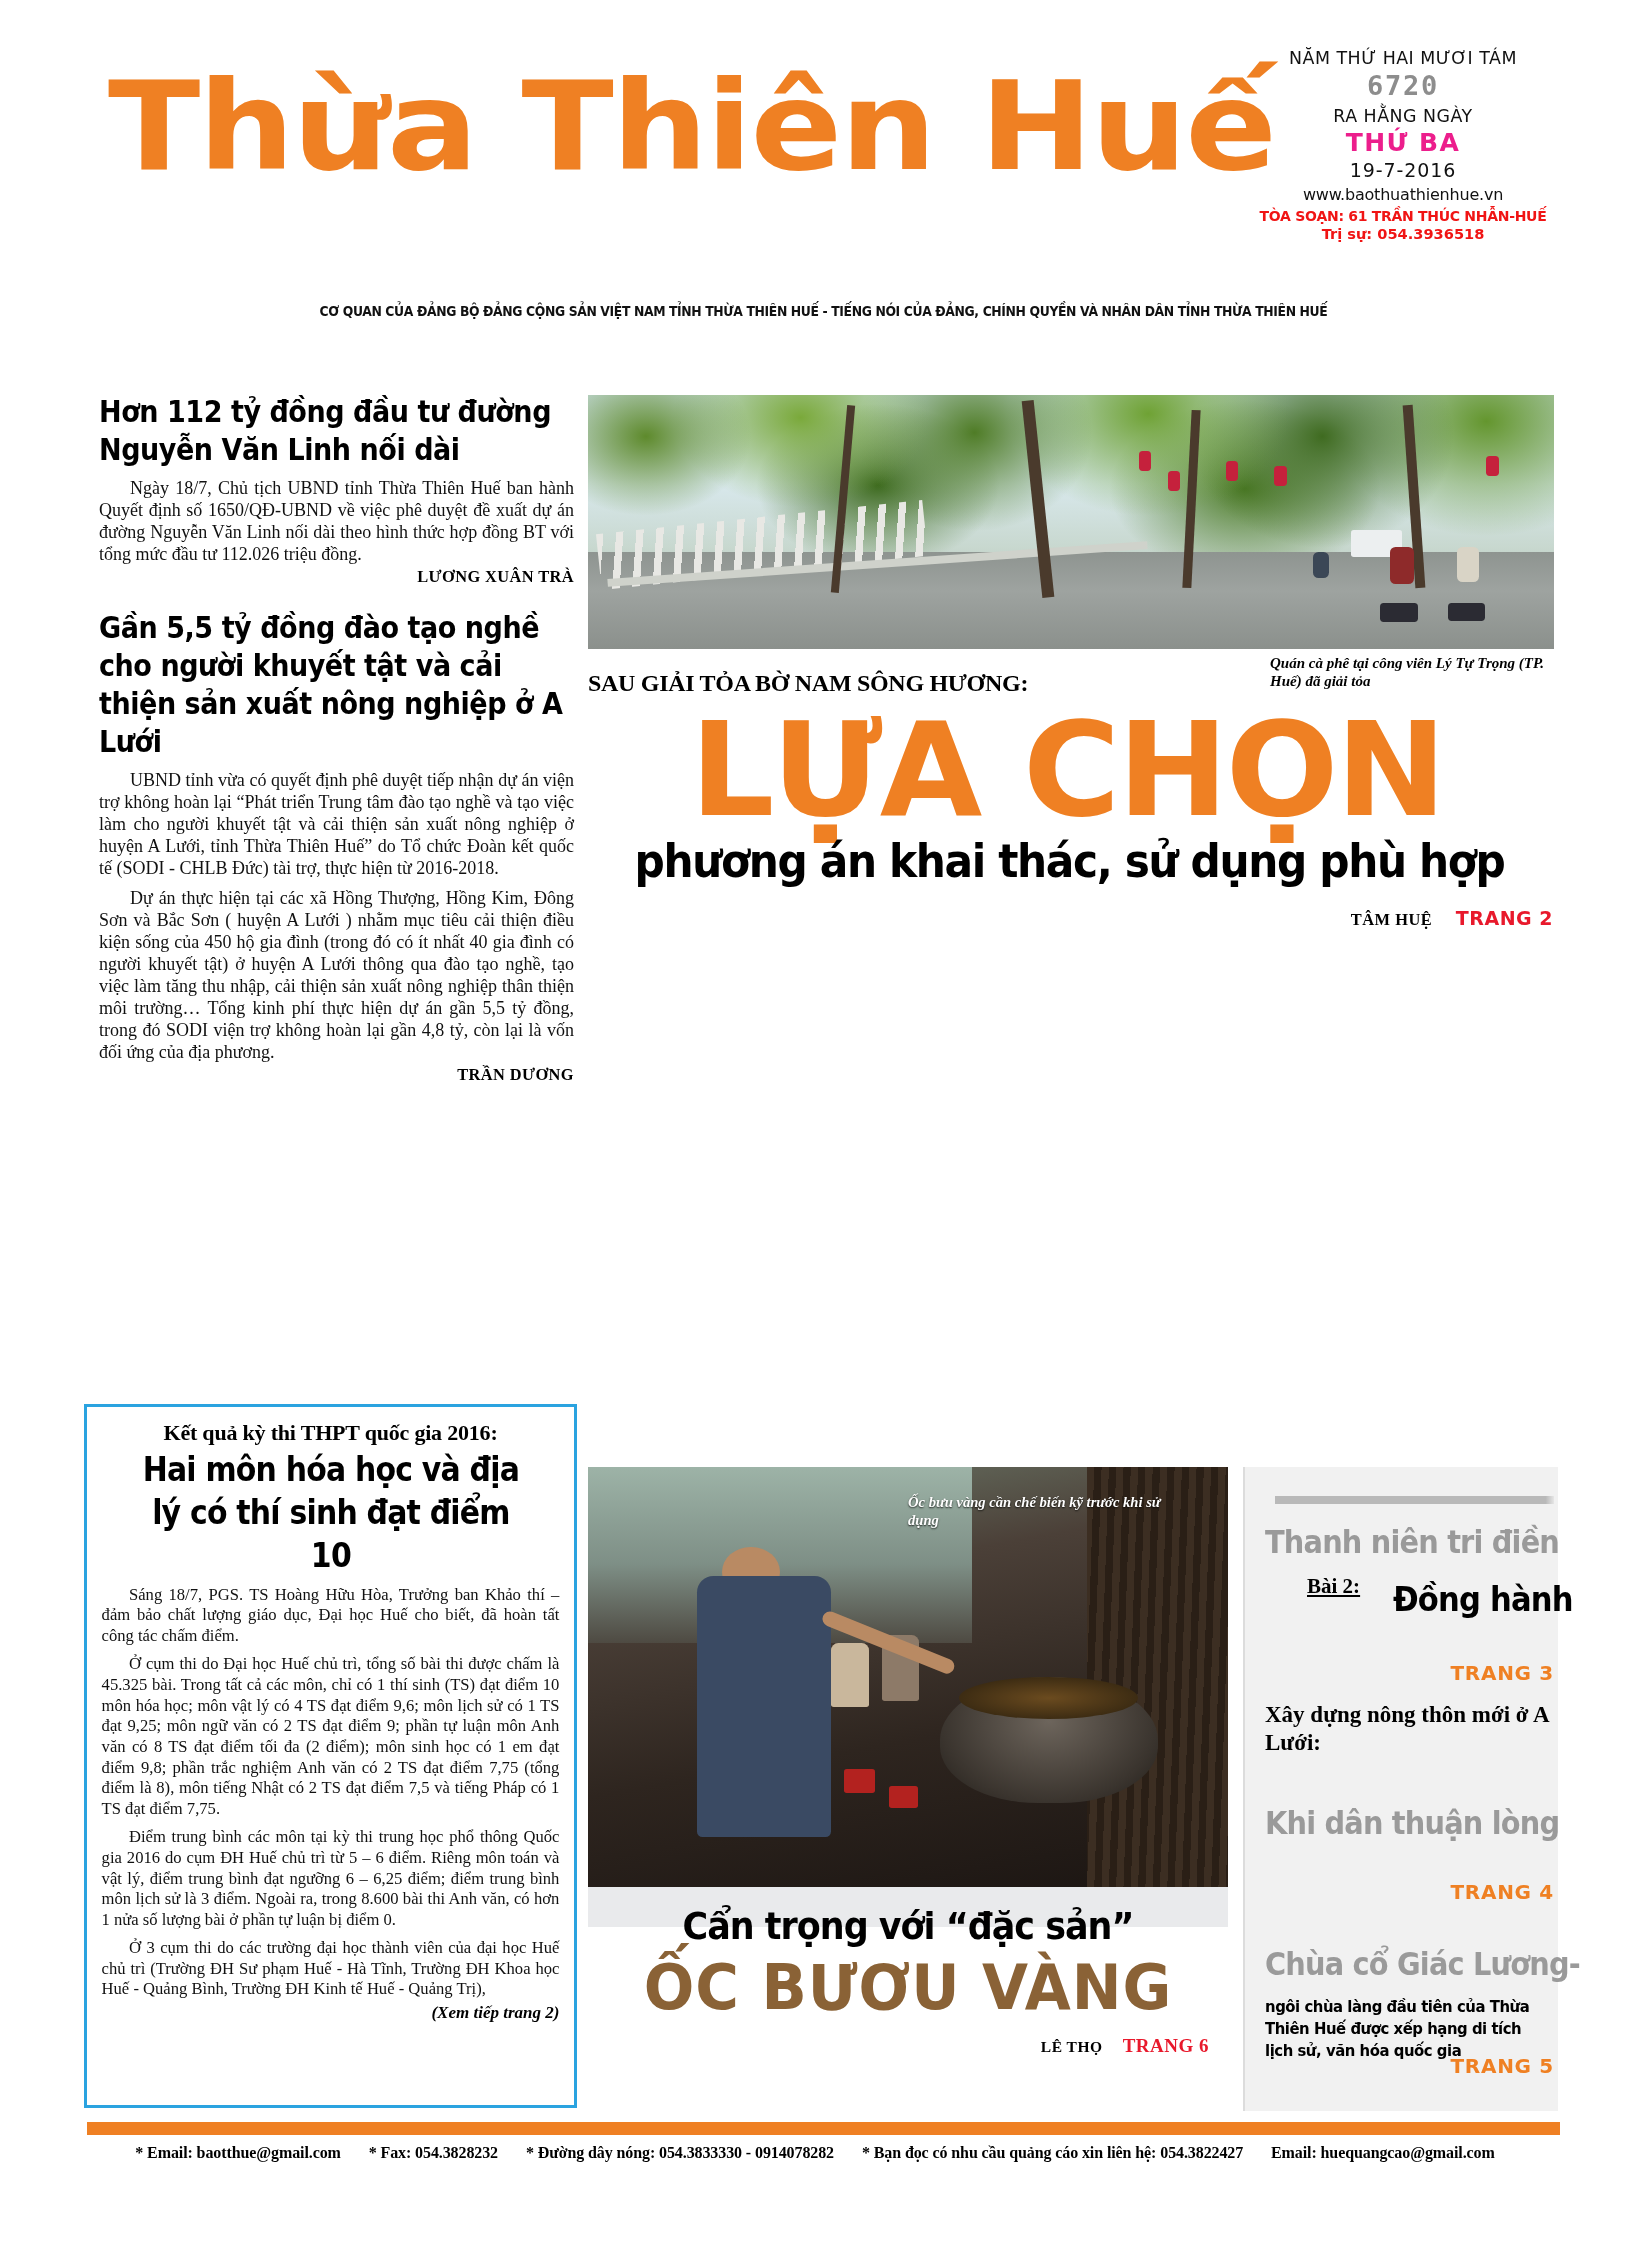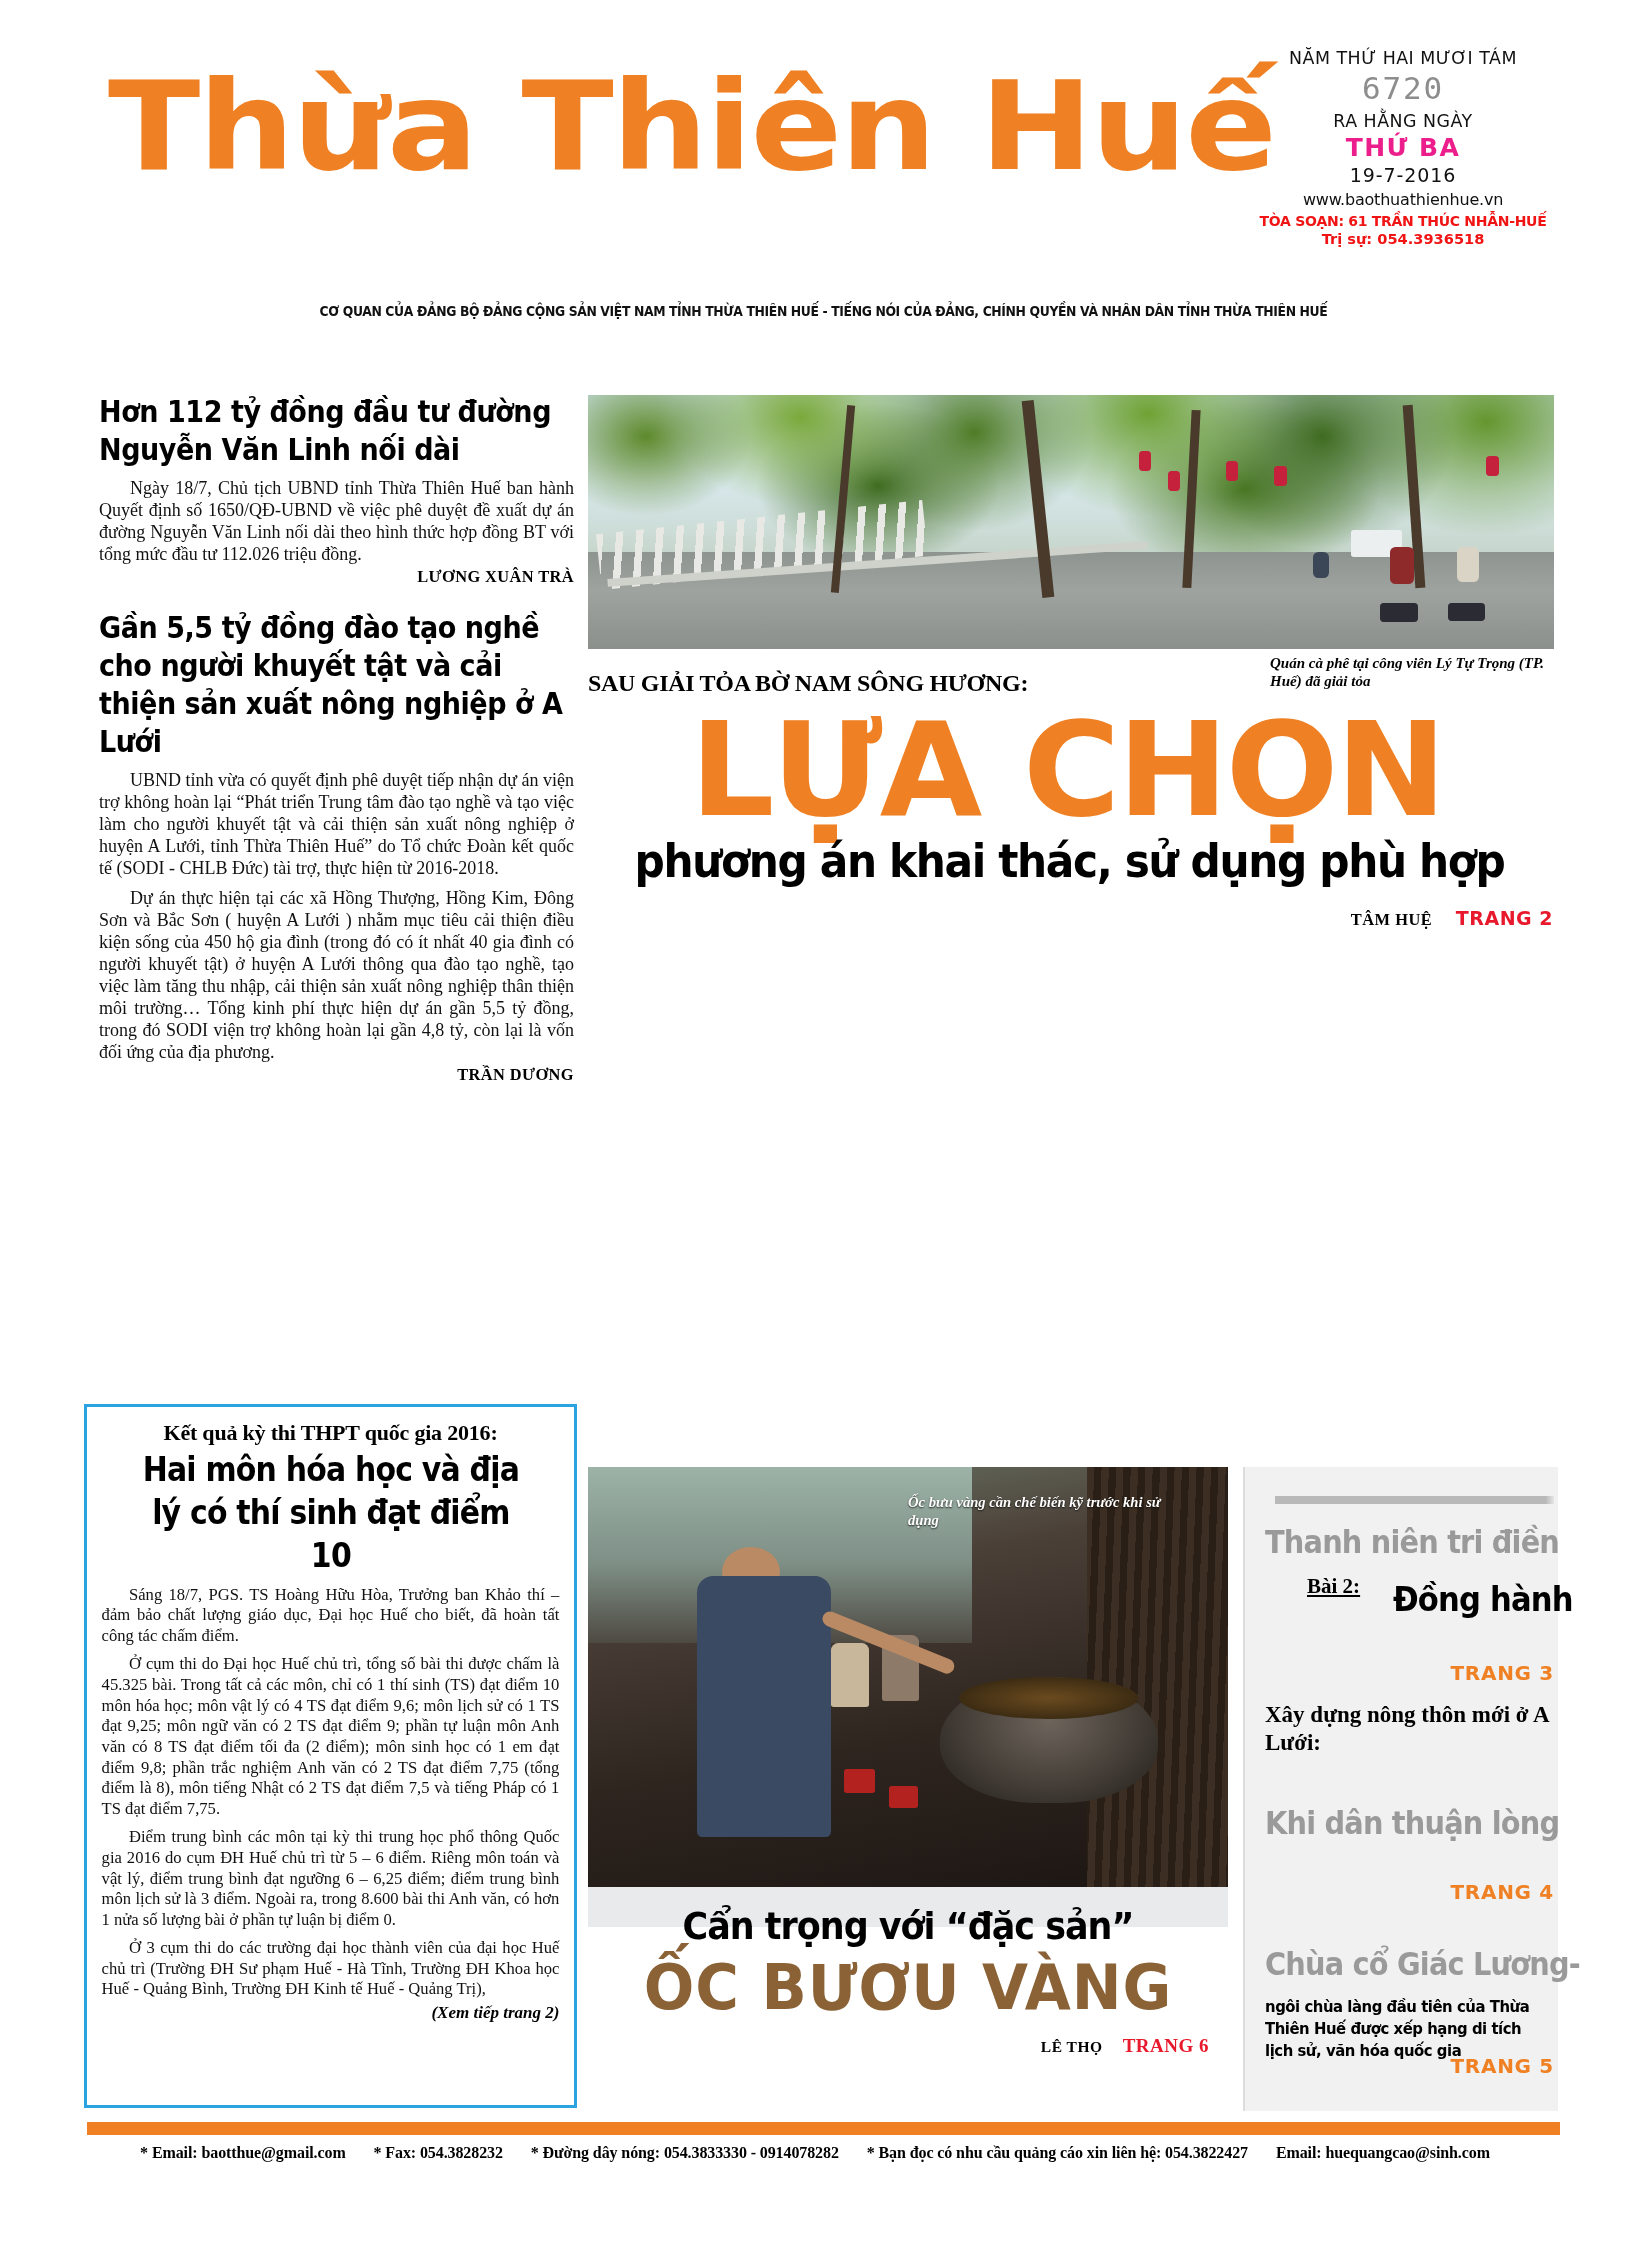--- a/index.html
+++ b/index.html
@@ -11,21 +11,21 @@
   .mast-title{position:absolute;left:108px;top:58px;width:1133px;height:146px;
     font-family:"DejaVu Sans",sans-serif;font-weight:bold;font-size:123px;line-height:137px;
     color:#ef8023;letter-spacing:-1.8px;white-space:nowrap;
     transform:scaleX(1.1);transform-origin:left center;}
   .mast-tagline{position:absolute;left:0;top:304px;width:1647px;text-align:center;
     font-family:"DejaVu Sans",sans-serif;font-weight:bold;font-size:13.2px;color:#111;
     letter-spacing:-0.4px;transform:scaleX(0.94);}
 
   .mast-right{position:absolute;left:1252px;top:48px;width:302px;text-align:center;}
   .mr-year{font-family:"DejaVu Sans",sans-serif;font-size:17.4px;font-weight:normal;color:#111;letter-spacing:0.5px;}
-  .mr-issue{font-family:"DejaVu Sans Mono",monospace;font-size:31px;font-weight:normal;color:#8d8d8d;letter-spacing:1.8px;margin-top:1.8px;}
+  .mr-issue{font-family:"DejaVu Sans Mono",monospace;font-size:27px;font-weight:bold;color:#8d8d8d;letter-spacing:1.8px;margin-top:1.8px;}
   .mr-freq{font-family:"DejaVu Sans",sans-serif;font-size:17.4px;color:#111;letter-spacing:0.5px;margin-top:5px;}
   .mr-day{font-family:"DejaVu Sans",sans-serif;font-size:25px;font-weight:bold;color:#ec1e8c;letter-spacing:1.4px;margin-top:2.7px;}
   .mr-date{font-family:"DejaVu Sans",sans-serif;font-size:19px;color:#111;letter-spacing:0.9px;margin-top:1.8px;}
   .mr-web{font-family:"DejaVu Sans",sans-serif;font-size:16px;color:#111;margin-top:3.7px;letter-spacing:-0.2px;}
   .mr-addr{font-family:"DejaVu Sans",sans-serif;font-weight:bold;font-size:14px;color:#f01414;margin-top:3.7px;letter-spacing:-0.3px;}
   .mr-phone{font-family:"DejaVu Sans",sans-serif;font-weight:bold;font-size:14.6px;color:#f01414;margin-top:0.9px;}
 
   
   .col-left{position:absolute;left:99px;top:393px;width:475px;}
   .hl-black{font-family:"DejaVu Sans",sans-serif;font-weight:bold;color:#000;
@@ -263,17 +263,17 @@
   <div class="sh-gray s3-title">Chùa cổ Giác Lương-</div>
   <div class="s3-sub">ngôi chùa làng đầu tiên của Thừa Thiên Huế được xếp hạng di tích lịch sử, văn hóa quốc gia</div>
   <div class="s3-pg"><span class="pg-orange">TRANG 5</span></div>
 
   <div class="foot-bar"></div>
   <div class="foot-txt">
     <span>* Email: baotthue@gmail.com</span>
     <span>* Fax: 054.3828232</span>
     <span>* Đường dây nóng: 054.3833330 - 0914078282</span>
     <span>* Bạn đọc có nhu cầu quảng cáo xin liên hệ: 054.3822427</span>
-    <span>Email: huequangcao@sinh.com</span>
+    <span>Email: huequangcao@gmail.com</span>
   </div>
 
 </div>
 
 
 </body></html>

